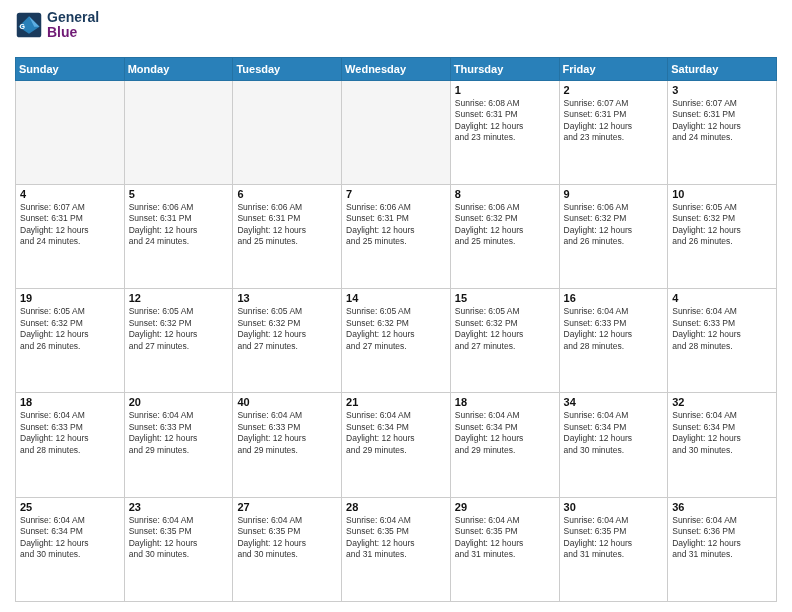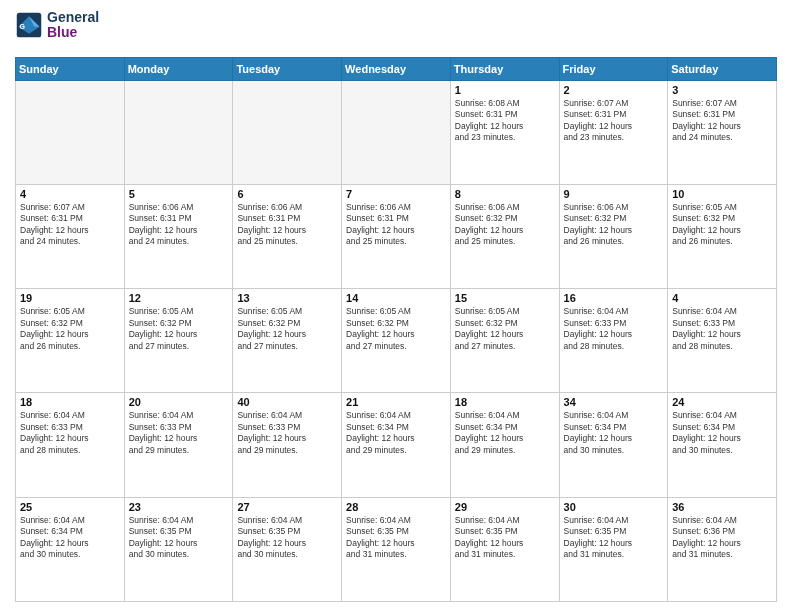--- a/index.html
+++ b/index.html
@@ -296,21 +296,21 @@
 and 29 minutes.</div>
           </td>
           <td>
             <span class="day-num">34</span>
             <div class="day-info" style="white-space: pre-line;">Sunrise: 6:04 AM
 Sunset: 6:34 PM
 Daylight: 12 hours
 and 30 minutes.</div>
           </td>
           <td>
-            <span class="day-num">24</span>
+            <span class="day-num">32</span>
             <div class="day-info" style="white-space: pre-line;">Sunrise: 6:04 AM
 Sunset: 6:34 PM
 Daylight: 12 hours
 and 30 minutes.</div>
           </td>
         </tr>
         <tr>
           <td>
             <span class="day-num">25</span>
             <div class="day-info" style="white-space: pre-line;">Sunrise: 6:04 AM

